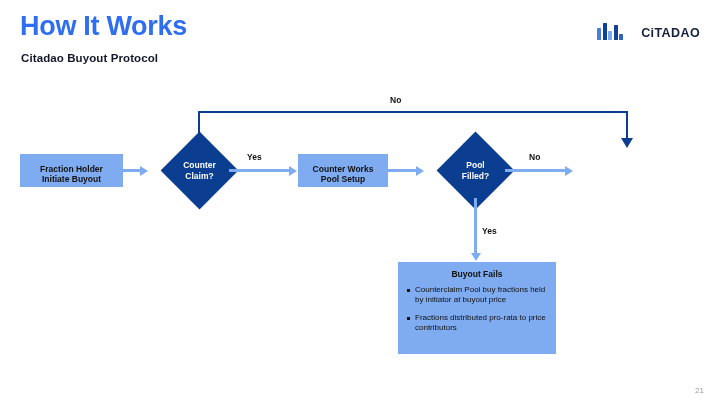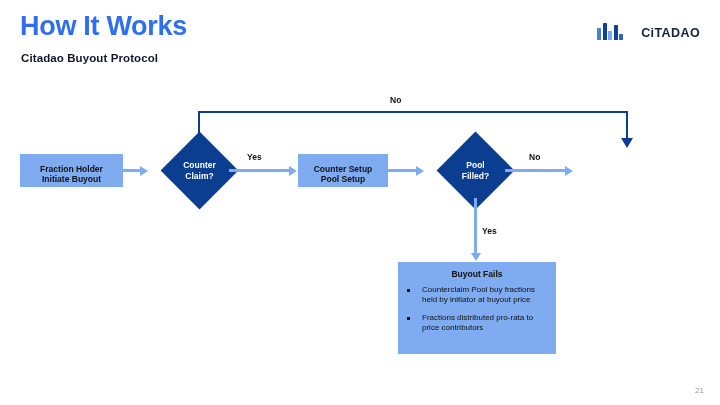--- a/index.html
+++ b/index.html
@@ -152,21 +152,21 @@
   }
   #fail-title {
     text-align: center;
     font-size: 8.5px;
     font-weight: bold;
     color: #101010;
     margin-bottom: 6px;
   }
   .fail-item {
     display: flex;
-    gap: 12px;
+    gap: 5px;
     margin-bottom: 7px;
   }
   .fail-bullet {
     width: 3px; height: 3px;
     background: #101010;
     margin-top: 4px;
     flex: 0 0 auto;
   }
   .fail-text {
     font-size: 8px;
@@ -225,21 +225,21 @@
       <span>Claim?</span>
     </div>
   </div>
 
   <div class="conn-line" style="left:229px; top:169px; width:62px; height:3px;"></div>
   <div class="arrow-right" style="left:289px; top:165.5px;"></div>
   <div class="edge-label" style="left:247px; top:152px;">Yes</div>
 
   <div class="proc-box" style="left:298px; top:154px; width:90px; height:33px;">
     <div>
-      <span>Counter Setup</span><br>
+      <span>Counter Works</span><br>
       <span>Pool Setup</span>
     </div>
   </div>
 
   <div class="conn-line" style="left:388px; top:169px; width:30px; height:3px;"></div>
   <div class="arrow-right" style="left:416px; top:165.5px;"></div>
 
   <div class="diamond" style="left:448px; top:143px; width:55px; height:55px;"></div>
   <div class="diamond-label" style="left:440px; top:153px; width:71px; height:36px;">
     <div>

